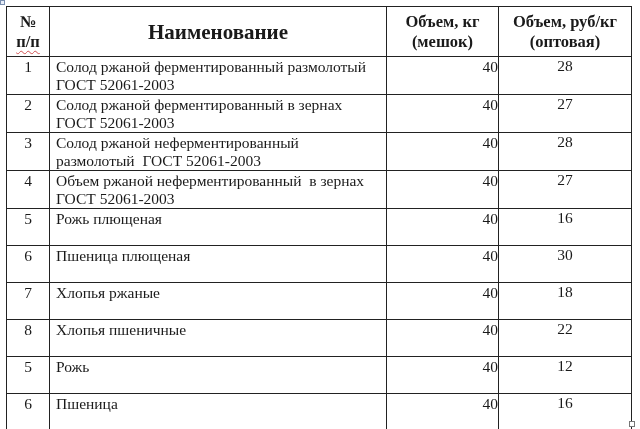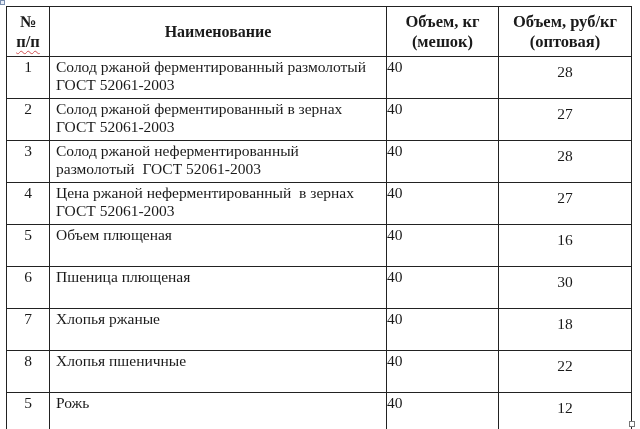--- a/index.html
+++ b/index.html
@@ -6,26 +6,26 @@
   body { width:640px; height:429px; position:relative; overflow:hidden;
          font-family:"Liberation Serif", "DejaVu Serif", serif; color:#1a1a1a; }
   .anchor { position:absolute; left:0; top:0; width:5px; height:5px;
             border:1px solid #7a8fb0; background:#e8eef8; box-sizing:border-box; }
   .resize { position:absolute; left:629px; top:421px; width:6px; height:6px;
             border:1px solid #777; background:#fff; box-sizing:border-box; }
   table { position:absolute; left:6px; top:6px; border-collapse:collapse;
           table-layout:fixed; width:625px; }
   td, th { border:1.3px solid #222; padding:0; vertical-align:top; font-size:15.5px; line-height:18px; }
   th { font-weight:bold; font-size:16.5px; line-height:20px; text-align:center; vertical-align:middle; height:49px; }
-  th.name { font-size:16px; }
+  th.name { font-size:21px; }
   tr.body td { height:35px; }
   td.num { text-align:center; padding-top:1px; }
   td.name { padding:1px 4px 0 6px; }
-  td.vol { text-align:left; padding-top:1px; }
-  td.price { text-align:center; padding-top:6px; }
+  td.vol { text-align:right; padding-top:1px; }
+  td.price { text-align:center; padding-top:0; }
   .squig { text-decoration: underline wavy #d05050; text-decoration-thickness:1px; text-underline-offset:3px;margin-top:7px; }
 </style>
 </head>
 <body>
 
 <div class="anchor"></div>
 
 <table>
   <colgroup>
     <col style="width:43px">
@@ -74,29 +74,29 @@
       <td class="name">
           <div>Солод ржаной неферментированный</div>
           <div style="white-space:pre">размолотый  ГОСТ 52061-2003</div>
         </td>
       <td class="vol">40</td>
       <td class="price">28</td>
     </tr>
     <tr class="body">
       <td class="num">4</td>
       <td class="name">
-          <div style="white-space:pre">Цена ржаной неферментированный  в зернах</div>
+          <div style="white-space:pre">Объем ржаной неферментированный  в зернах</div>
           <div>ГОСТ 52061-2003</div>
         </td>
       <td class="vol">40</td>
       <td class="price">27</td>
     </tr>
     <tr class="body">
       <td class="num">5</td>
-      <td class="name">Объем плющеная</td>
+      <td class="name">Рожь плющеная</td>
       <td class="vol">40</td>
       <td class="price">16</td>
     </tr>
     <tr class="body">
       <td class="num">6</td>
       <td class="name">Пшеница плющеная</td>
       <td class="vol">40</td>
       <td class="price">30</td>
     </tr>
     <tr class="body">

